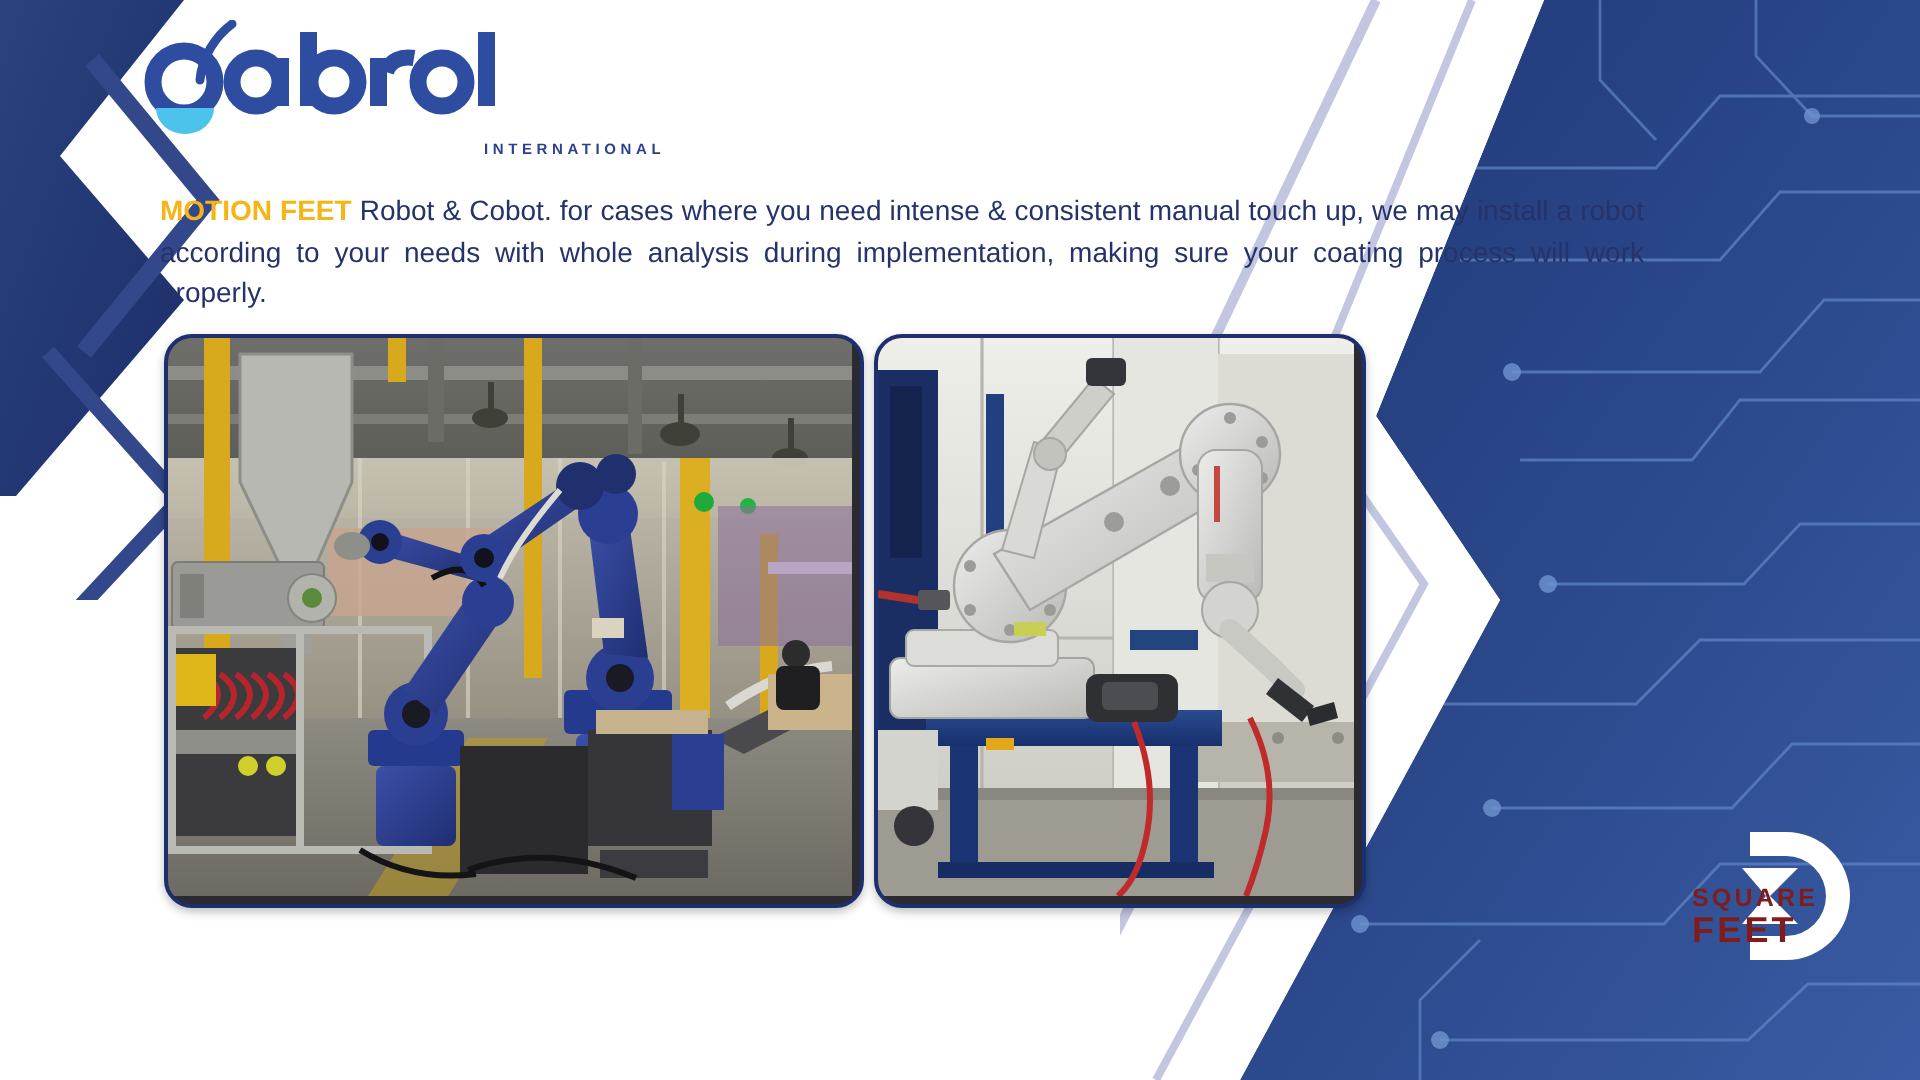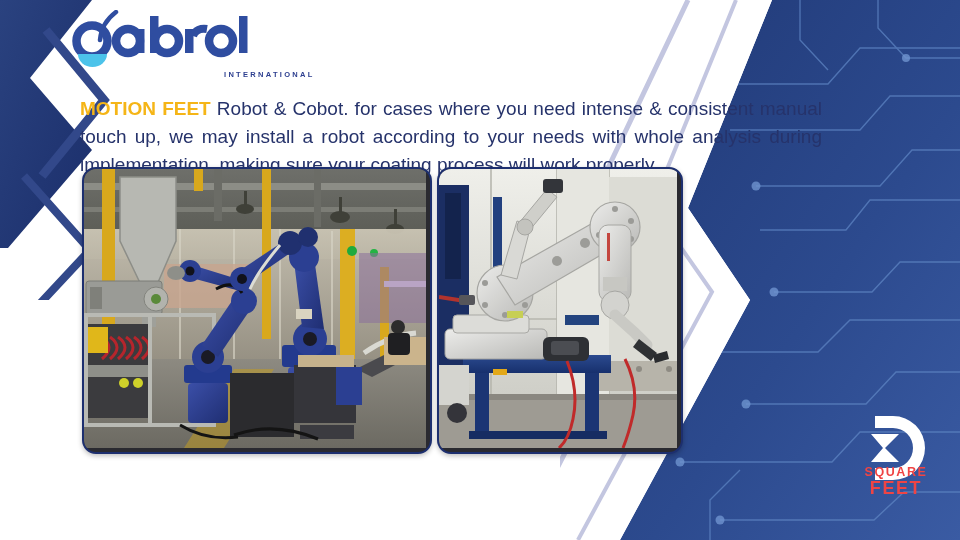--- a/index.html
+++ b/index.html
@@ -11,50 +11,50 @@
 
   
   .left-deco{position:absolute;left:0;top:0;width:130px;height:300px;}
 
   
   .right-deco{position:absolute;right:0;top:0;width:400px;height:540px;}
 
   
   .logo{position:absolute;left:70px;top:10px;width:190px;height:70px;}
   .logo-sub{
-    position:absolute;left:154px;top:60px;
+    position:absolute;left:172px;top:60px;
     font-size:7.5px;letter-spacing:2.3px;color:#2c3e8f;
     font-weight:700;font-family:"Liberation Sans",sans-serif;
   }
 
   
   .body-text{
     position:absolute;left:80px;top:95px;width:742px;
-    font-size:19px;line-height:1.48;
+    font-size:14px;line-height:1.48;
     color:#26336b;
     text-align:justify;
     font-family:"Liberation Sans",sans-serif;
   }
   .body-text .hl{color:#F5B517;font-weight:700;}
 
   
   .photo{
     position:absolute;border:2px solid #1d2f6f;border-radius:14px;
     overflow:hidden;background:#2a2a30;
     box-shadow:0 2px 5px rgba(0,0,0,.25);
   }
   .photo svg{display:block;}
   #photo-left{left:82px;top:167px;width:346px;height:283px;}
   #photo-right{left:437px;top:167px;width:242px;height:283px;}
 
   
   .sf-logo{position:absolute;left:855px;top:410px;width:80px;height:85px;}
   .sf-name{
-    position:absolute;left:846px;top:465px;width:100px;text-align:center;
-    color:#ef4444;font-weight:700;font-family:"Liberation Sans",sans-serif;
+    position:absolute;left:846px;top:442px;width:100px;text-align:left;
+    color:#7f1d1d;font-weight:700;font-family:"Liberation Sans",sans-serif;
   }
   .sf-name .l1{display:block;font-size:12.5px;letter-spacing:1.6px;}
   .sf-name .l2{display:block;font-size:18px;letter-spacing:1.6px;margin-top:-1px;}
 </style>
 </head>
 <body>
 
 <div id="slide">
 
   <div class="left-deco">

